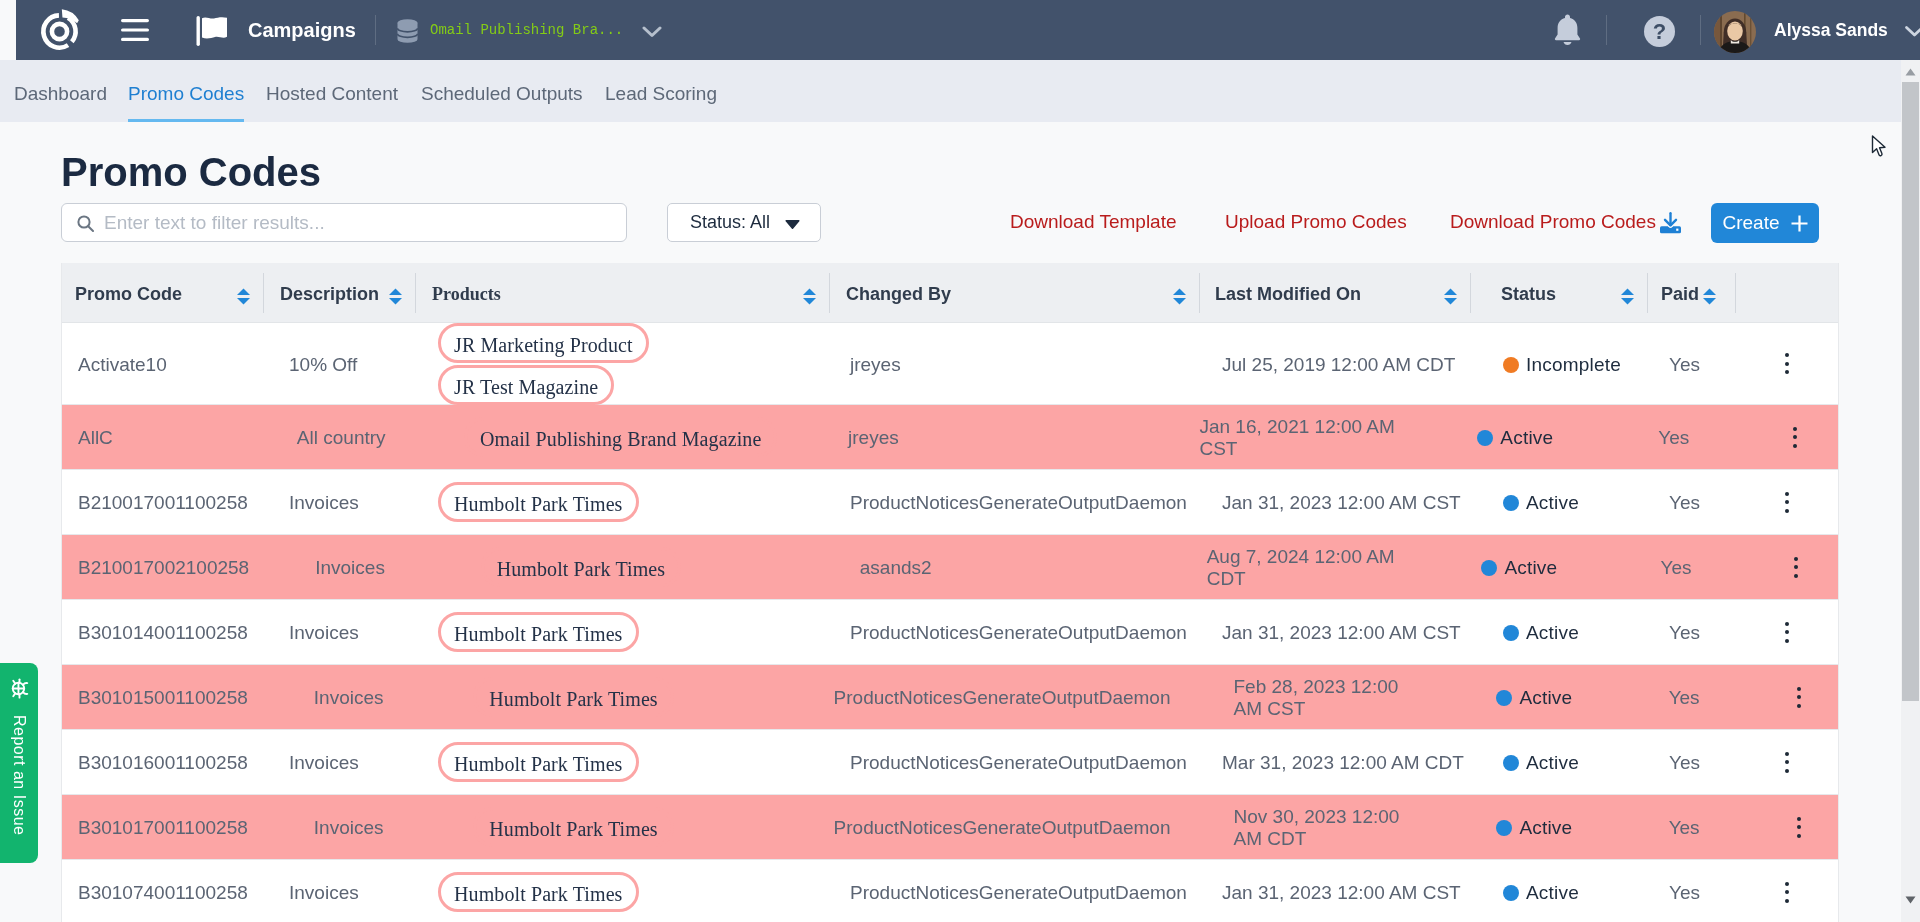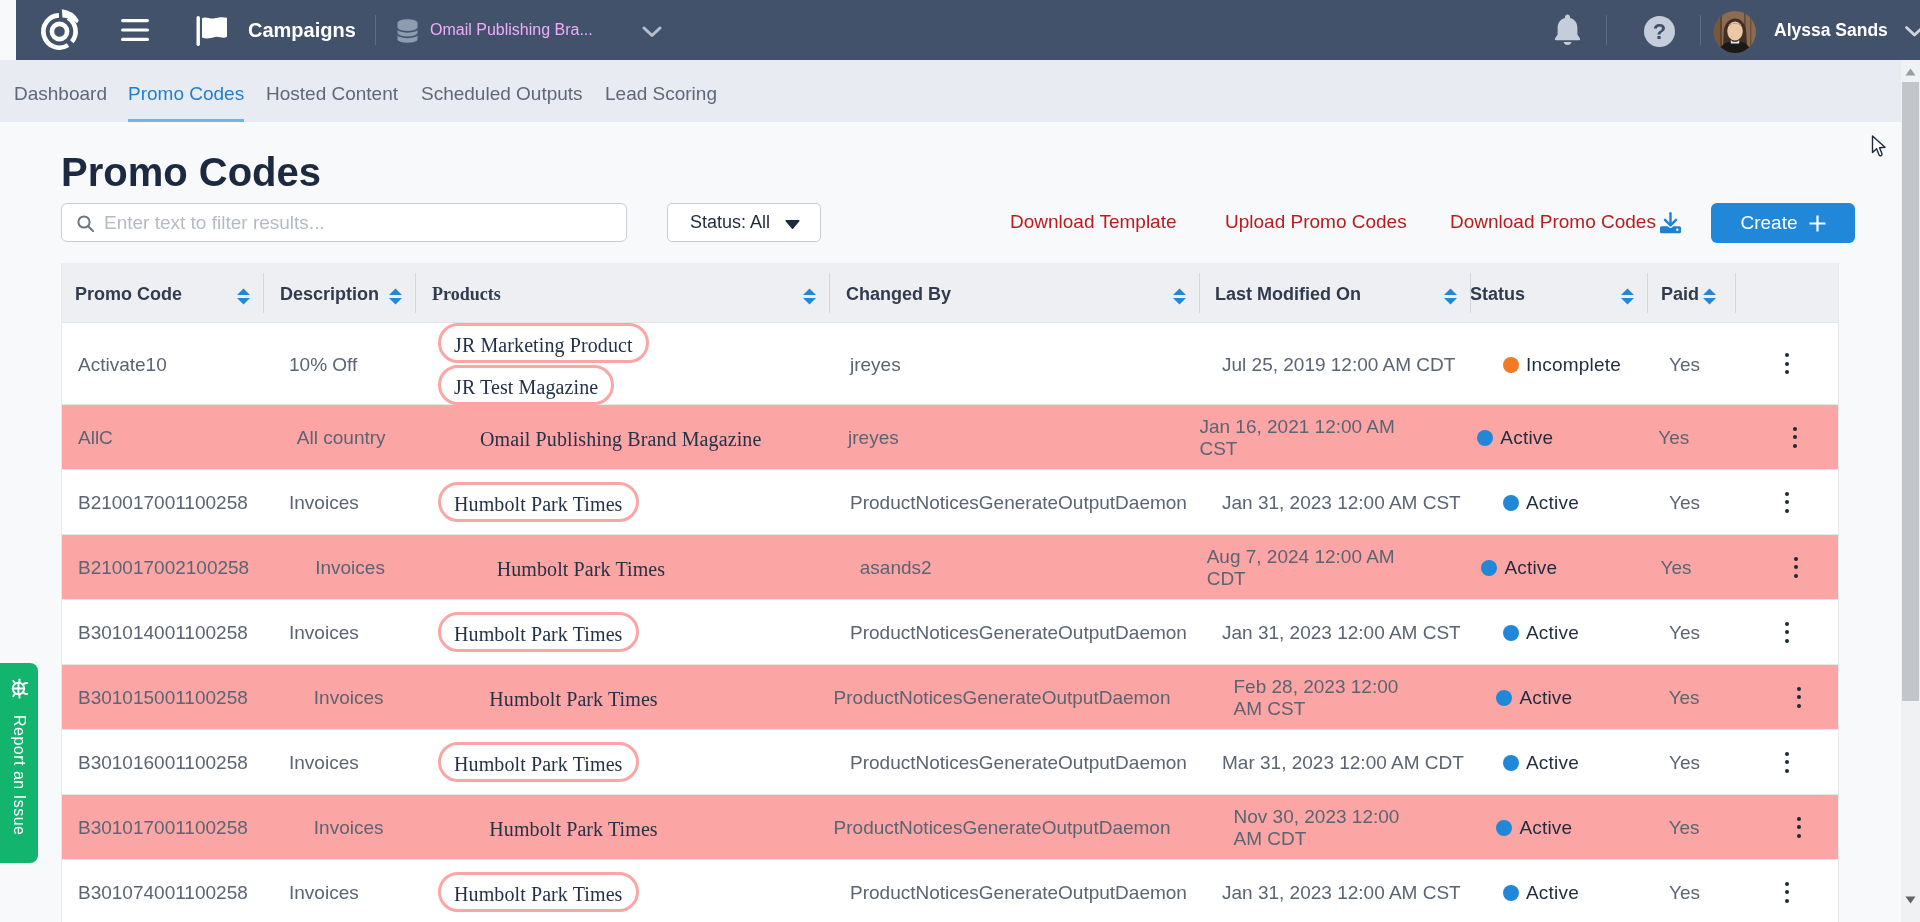--- a/index.html
+++ b/index.html
@@ -3,54 +3,54 @@
 <meta charset="utf-8">
 <style>
 * { margin:0; padding:0; box-sizing:border-box; }
 html,body { width:1920px; height:922px; overflow:hidden; font-family:"Liberation Sans", sans-serif; background:#f8f9fa; }
 .abs { position:absolute; }
 
 .topbar { position:absolute; left:16px; top:0; width:1920px; height:60px; background:#42526b; }
 .tb-item { position:absolute; top:0; height:60px; display:flex; align-items:center; }
 .tb-div { position:absolute; top:15px; width:1px; height:30px; background:#5f6d82; }
 .campaigns { color:#fff; font-size:20px; font-weight:700; }
-.brandname { color:#f0abfc; font-size:16px; }
+.brandname { color:#84cc16; font-size:14px;font-family:Liberation Mono, monospace; }
 .username { color:#fff; font-size:17.5px; font-weight:700; }
 
 .nav { position:absolute; left:0; top:60px; width:1920px; height:62px; background:#e8ebf2; }
 .tab { position:absolute; top:0; height:62px; line-height:67px; font-size:19px; color:#5d6878; }
 .tab.active { color:#1e7fd1; font-weight:400; border-bottom:3px solid #65b9f0; }
 
 h1 { position:absolute; left:61px; top:150px; font-size:40px; color:#1b2a41; letter-spacing:0; }
 .search { position:absolute; left:61px; top:203px; width:566px; height:39px; background:#fff; border:1px solid #c9ced6; border-radius:6px; }
 .search .ph { position:absolute; left:42px; top:8px; font-size:19px; color:#b4bbc5; }
 .statusbtn { position:absolute; left:667px; top:203px; width:154px; height:39px; background:#fff; border:1px solid #c9ced6; border-radius:5px; color:#1d2b3e; font-size:18px; }
 .link { position:absolute; top:211px; color:#b91c1c; font-size:19px; white-space:nowrap; }
-.createbtn { position:absolute; left:1711px; top:203px; width:144px; height:40px; background:#2187d8; border-radius:6px; color:#fff; font-size:19px; display:flex; align-items:center; justify-content:center; gap:11px; }
+.createbtn { position:absolute; left:1711px; top:203px; width:108px; height:40px; background:#2187d8; border-radius:6px; color:#fff; font-size:19px; display:flex; align-items:center; justify-content:center; gap:11px; }
 
 .table { position:absolute; left:61px; top:263px; width:1778px; background:#fff; border-left:1px solid #e7e9ec; border-right:1px solid #e7e9ec; }
 .thead { position:relative; height:60px; background:#edeff2; border-bottom:1px solid #e2e5e8; display:flex; }
 .th { font-size:18px; font-weight:700; color:#303c4d; display:flex; align-items:center; padding-top:4px; }
 .th .sort { margin-left:auto; margin-right:12px; position:relative; top:4px; }
 .hdiv { position:absolute; top:10px; width:1px; height:40px; background:#d3d7dd; }
 .tr { display:flex; height:65px; border-bottom:1px solid #e6e8eb; background:#fff; }
 .tr.alt { background:#fca5a5;gap:40px; }
 .tr.tall { height:82px; }
 .td { font-size:19px; color:#5b6473; display:flex; align-items:center; padding-top:2px; }
 .td.c3, .td.c8 { padding-top:0; }
 .c1 { width:201px; padding-left:16px; }
 .c2 { width:152px; padding-left:26px; }
 .c3 { width:414px; padding-left:23px;font-family:Liberation Serif, serif; }
 .c4 { width:370px; padding-left:21px; }
 .c5 { width:271px; padding-left:23px; }
 .c6 { width:177px; padding-left:33px; }
 .c7 { width:88px;  padding-left:22px; }
 .c8 { width:103px; justify-content:center; }
 .th.c1 { padding-left:13px; } .th.c2 { padding-left:17px; } .th.c3 { padding-left:17px; }
-.th.c4 { padding-left:17px; } .th.c5 { padding-left:16px; } .th.c6 { padding-left:0; }
+.th.c4 { padding-left:17px; } .th.c5 { padding-left:16px; } .th.c6 { padding-left:31px; }
 .th.c7 { padding-left:14px; }
 .pill { display:inline-block; height:40px; line-height:38px; padding:0 13px; border:3px solid #fca5a5; border-radius:20px; font-size:20px; letter-spacing:0.1px; color:#243248; background:transparent; white-space:nowrap; }
 .dot { width:16px; height:16px; border-radius:50%; display:inline-block; margin-right:7px; flex:none; }
 .dot.blue { background:#2187d8; } .dot.orange { background:#f07b23; }
 .sttext { color:#1e2c3e; letter-spacing:0.2px; }
 .kebab { display:inline-flex; flex-direction:column; gap:4.5px; }
 .kebab i { width:4px; height:4px; border-radius:50%; background:#1d2936; }
 
 .report { position:absolute; left:0; top:663px; width:38px; height:200px; background:#12b46e; border-radius:0 8px 8px 0; }
 .report .txt { position:absolute; left:50%; transform:translateX(-50%); top:52px; writing-mode:vertical-rl; color:#fff; font-size:16px; letter-spacing:0.5px; white-space:nowrap; }

